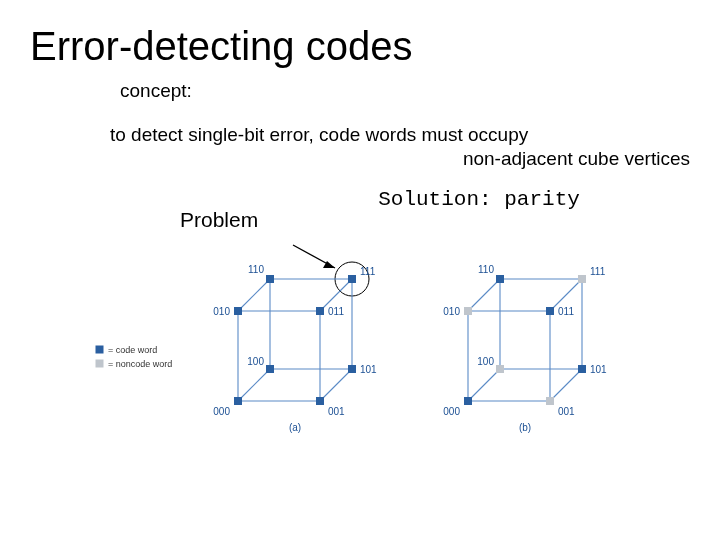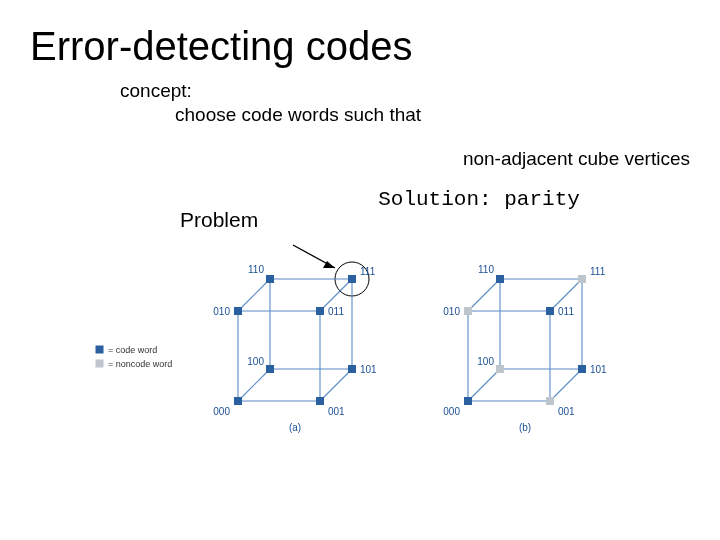--- a/index.html
+++ b/index.html
@@ -83,25 +83,25 @@
   }
 </style>
 </head>
 <body>
 
 <div class="title">Error-detecting codes</div>
 
 <div class="concept-block">
   <div class="concept-label">concept:</div>
   <div class="concept-lines">
-    <div>choose code words such that</div>
   </div>
 </div>
 
 <div class="detect-block">
+  <div>to detect single-bit error, code words must occupy</div>
   <div class="detect-line2">non-adjacent cube vertices</div>
 </div>
 
 <div class="labels-row">
   <div class="label-problem">Problem</div>
   <div class="label-solution">Solution: parity</div>
 </div>
 
 <div class="figure">
 <svg id="cube-svg" width="560" height="220">

